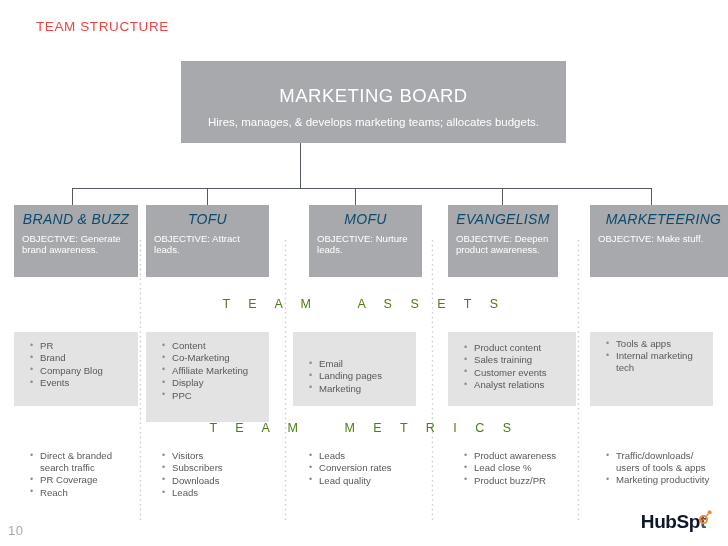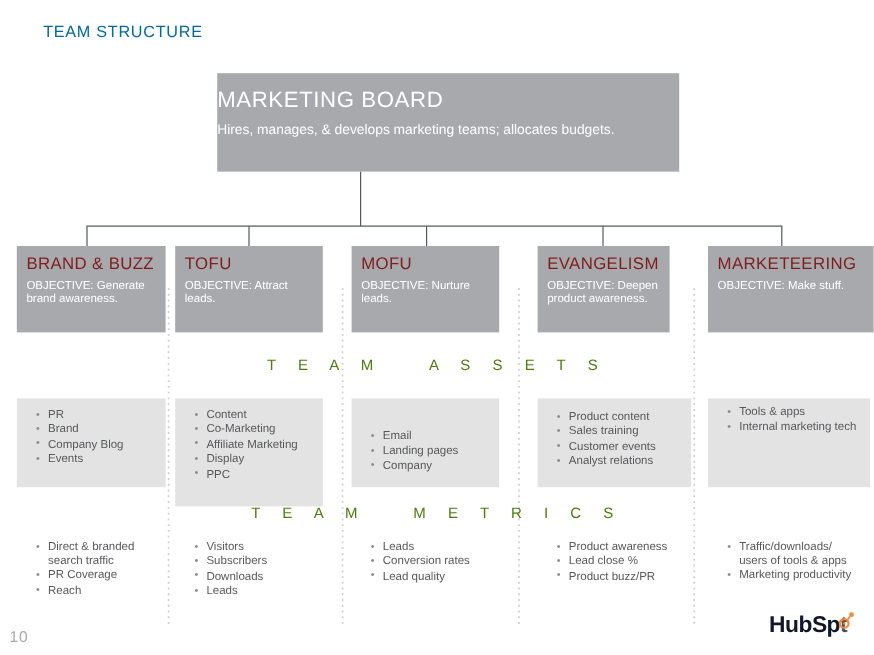--- a/index.html
+++ b/index.html
@@ -16,43 +16,44 @@
     color: #58595b;
   }
 
   
   .slide-title {
     position: absolute;
     left: 36px;
     top: 19px;
     font-size: 13.5px;
     letter-spacing: 0.6px;
-    color: #0369a1;
+    color: #ef4444;
     font-weight: normal;
     white-space: nowrap;
   }
 
   
   .connector-layer {
     position: absolute;
     left: 0; top: 0;
     width: 728px; height: 546px;
     pointer-events: none;
   }
 
   
   .board-box {
     position: absolute;
     left: 181px;
     top: 61px;
     width: 385px;
     height: 82px;
     background: #a7a9ac;
+    text-align: center;
     box-sizing: border-box;
-    padding-top: 11px;
+    padding-top: 24px;
   }
   .board-title {
     color: #ffffff;
     font-size: 18.5px;
     letter-spacing: 0.5px;
     line-height: 1.2;
   }
   .board-sub {
     color: #ffffff;
     font-size: 11.5px;
@@ -73,26 +74,27 @@
   }
 
   .head-box {
     background: #a7a9ac;
     box-sizing: border-box;
     height: 72px;
     padding: 6px 8px 0 8px;
     position: relative;
   }
   .head-title {
-    color: #7f1d1d;
+    color: #0c4a6e;
     font-size: 14px;
-    text-align: left;
+    text-align: center;
     line-height: 1.15;
     letter-spacing: 0.3px;
     white-space: nowrap;
+    font-style: italic;
   }
   .head-obj {
     color: #ffffff;
     font-size: 9.6px;
     line-height: 1.18;
     margin-top: 6px;
     text-align: left;
   }
 
   
@@ -218,21 +220,21 @@
   </div>
 
   <div class="col" style="left:146px; width:123px;">
     <div class="head-box">
       <div class="head-title">TOFU</div>
       <div class="head-obj">OBJECTIVE:
 Attract leads.</div>
     </div>
   </div>
 
-  <div class="col" style="left:293px; width:123px;">
+  <div class="col" style="left:309px; width:113px;">
     <div class="head-box">
       <div class="head-title">MOFU</div>
       <div class="head-obj">OBJECTIVE:
 Nurture leads.</div>
     </div>
   </div>
 
   <div class="col" style="left:448px; width:110px;">
     <div class="head-box">
       <div class="head-title">EVANGELISM</div>
@@ -271,34 +273,34 @@
     <li>Affiliate Marketing</li>
     <li>Display</li>
     <li>PPC</li>
   </ul>
 </div>
 
 <div class="asset-box" style="left:293px; top:332px; width:123px; height:74px; padding-top:26px;">
   <ul class="bullets">
     <li>Email</li>
     <li>Landing pages</li>
-    <li>Company</li>
+    <li>Marketing</li>
   </ul>
 </div>
 
 <div class="asset-box" style="left:448px; top:332px; width:128px; height:74px; padding-top:10px;">
   <ul class="bullets">
     <li>Product content</li>
     <li>Sales training</li>
     <li>Customer events</li>
     <li>Analyst relations</li>
   </ul>
 </div>
 
-<div class="asset-box" style="left:590px; top:332px; width:135px; height:74px; padding-top:6px;">
+<div class="asset-box" style="left:590px; top:332px; width:123px; height:74px; padding-top:6px;">
   <ul class="bullets">
     <li>Tools &amp; apps</li>
     <li>Internal marketing tech</li>
   </ul>
 </div>
 
 <div class="band-label" style="top:421px;">
   <span>T E A M</span><span class="gap"> </span><span>M E T R I C S</span>
 </div>
 

